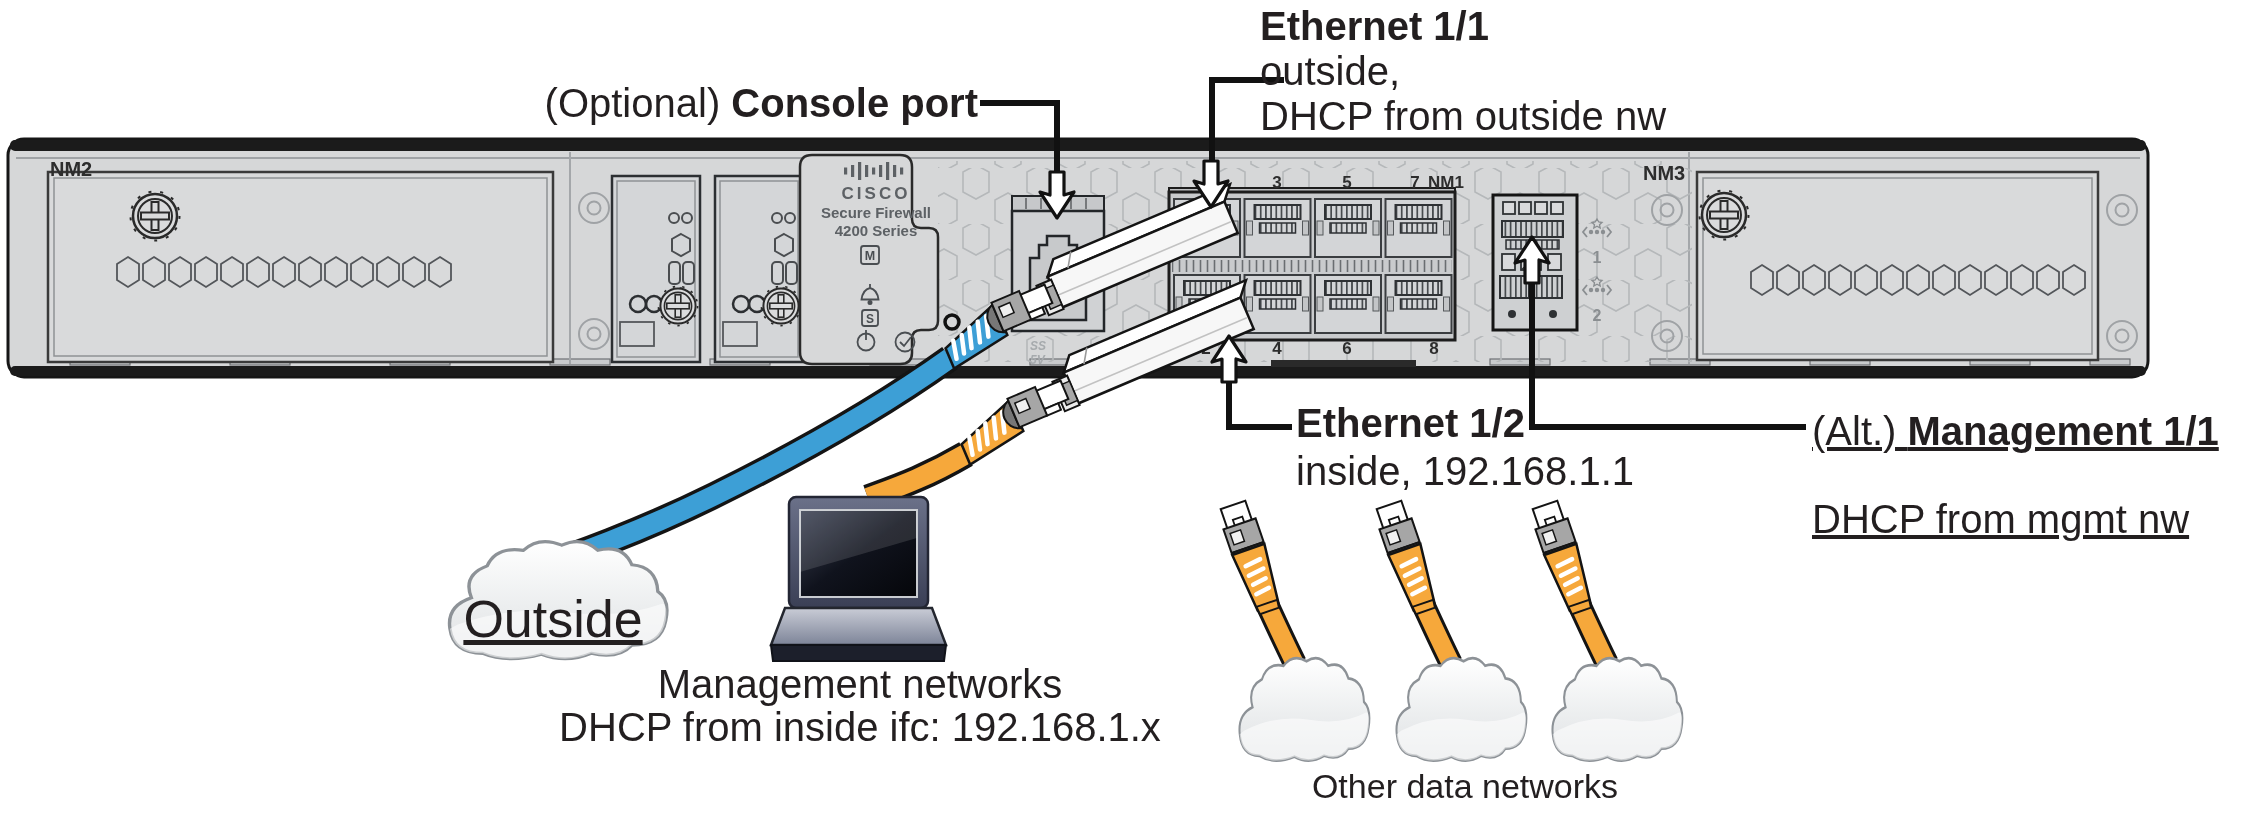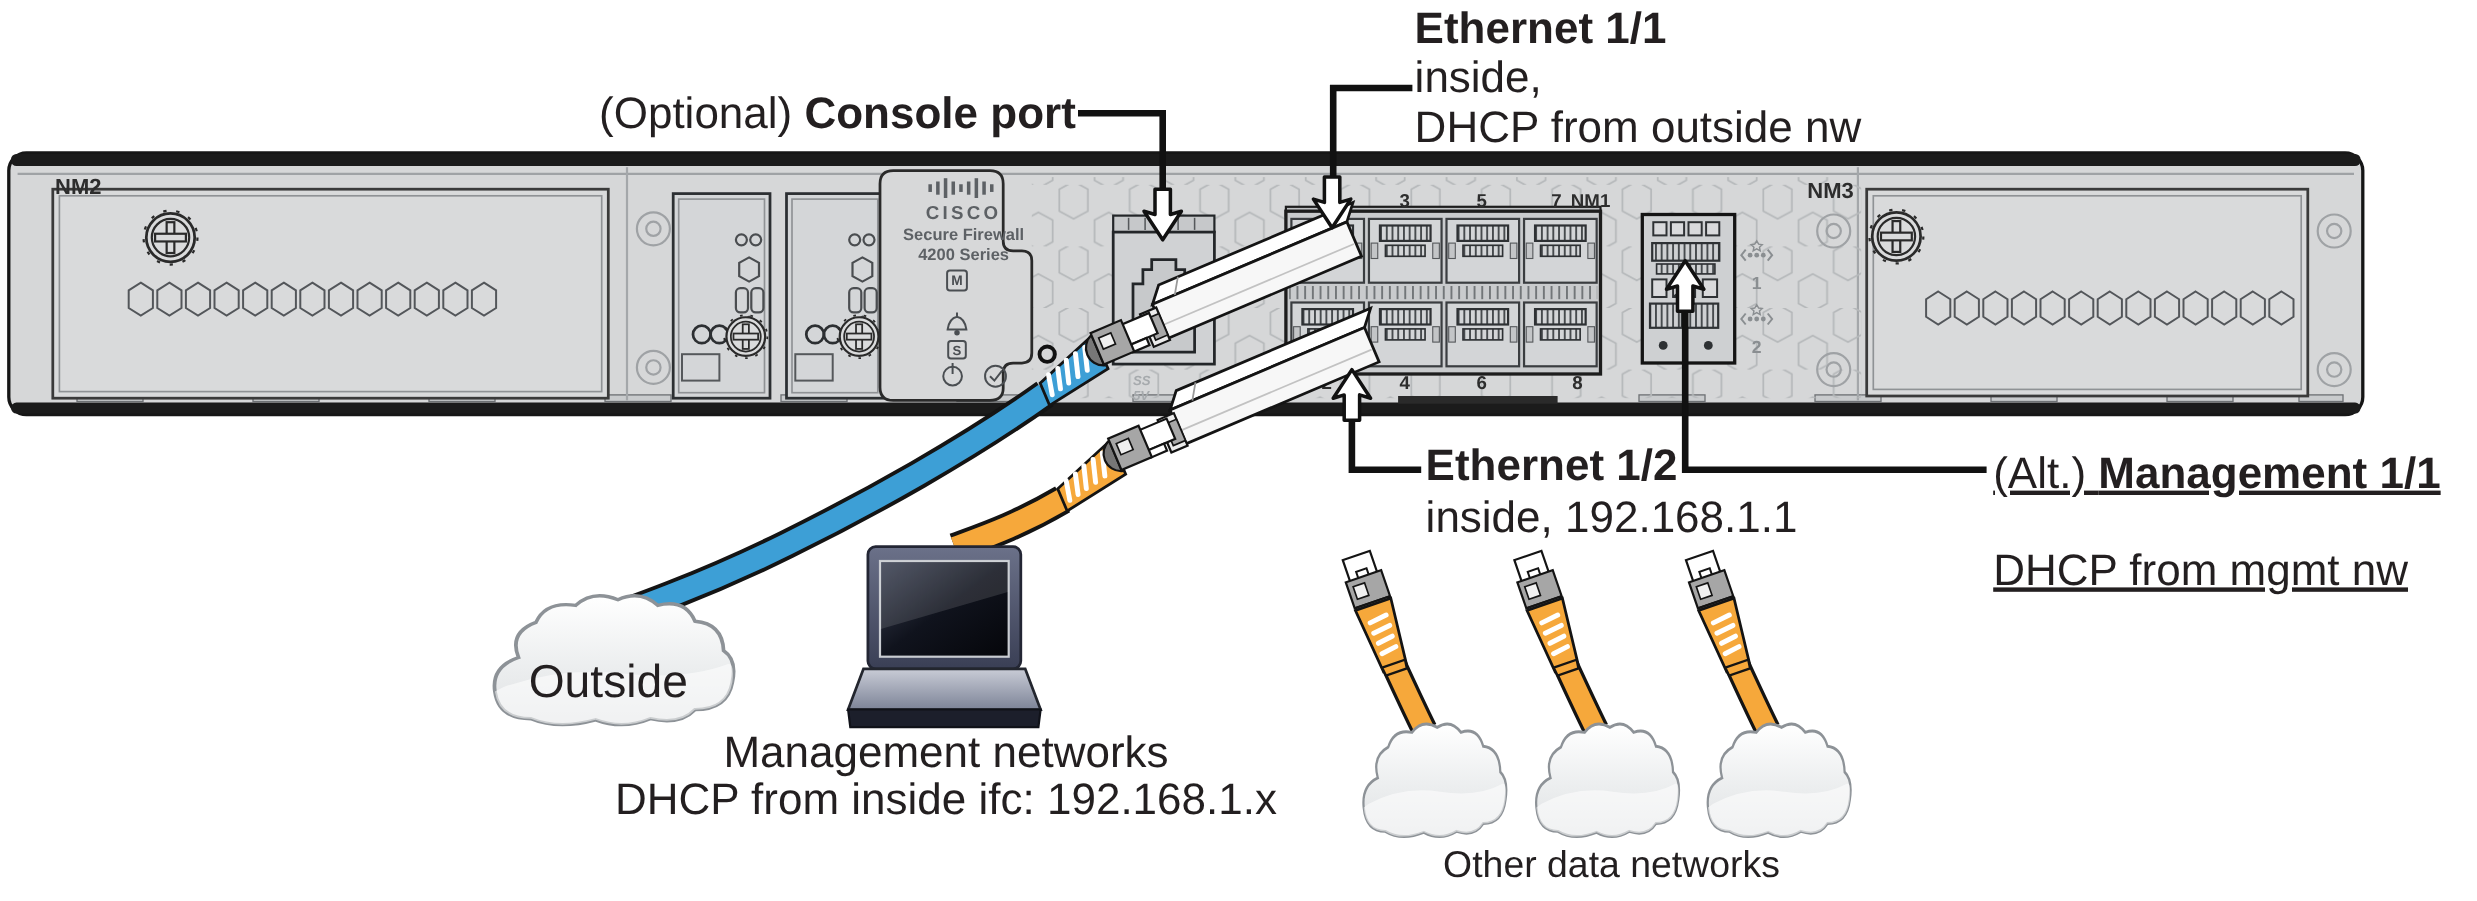--- a/index.html
+++ b/index.html
@@ -407,43 +407,43 @@
   <use href="#arrowhead" transform="translate(1057,218)"></use>
   <use href="#arrowhead" transform="translate(1211,207)"></use>
   <use href="#arrowhead" transform="translate(1229,336) rotate(180)"></use>
   <use href="#arrowhead" transform="translate(1532,237) rotate(180)"></use>
 </svg>
 
 <div class="lbl" style="right:1274px;top:81px;">
   <span>(Optional) </span><b>Console port</b>
 </div>
 
-<div class="lbl" style="left:1286px;top:4px;">
+<div class="lbl" style="left:1260px;top:4px;">
   <b>Ethernet 1/1</b><br>
-  <span>inside,</span><br>
+  <span>outside,</span><br>
   <span>DHCP from outside nw</span>
 </div>
 
 <div class="lbl" style="left:1296px;top:399px;line-height:48px;">
   <b>Ethernet 1/2</b><br>
   <span>inside, 192.168.1.1</span>
 </div>
 
 <div class="lbl" style="left:1812px;top:409px;line-height:44px;text-decoration:underline;">
   <span>(Alt.) </span><b>Management 1/1</b><br>
   <br>
   <span>DHCP from mgmt nw</span>
 </div>
 
 <div class="lbl ctr" style="left:555px;top:663px;width:610px;line-height:43px;">
   <span>Management networks</span><br>
   <span>DHCP from inside ifc: 192.168.1.x</span>
 </div>
 
-<div class="lbl ctr" style="left:443px;top:597px;width:220px;font-size:42px;">
+<div class="lbl ctr" style="left:443px;top:597px;width:220px;font-size:52px;text-decoration:underline;">
   <span>Outside</span>
 </div>
 
 <div class="lbl ctr" style="left:1165px;top:764px;width:600px;font-size:34px;">
   <span>Other data networks</span>
 </div>
 
 </div>
 
 </body></html>

